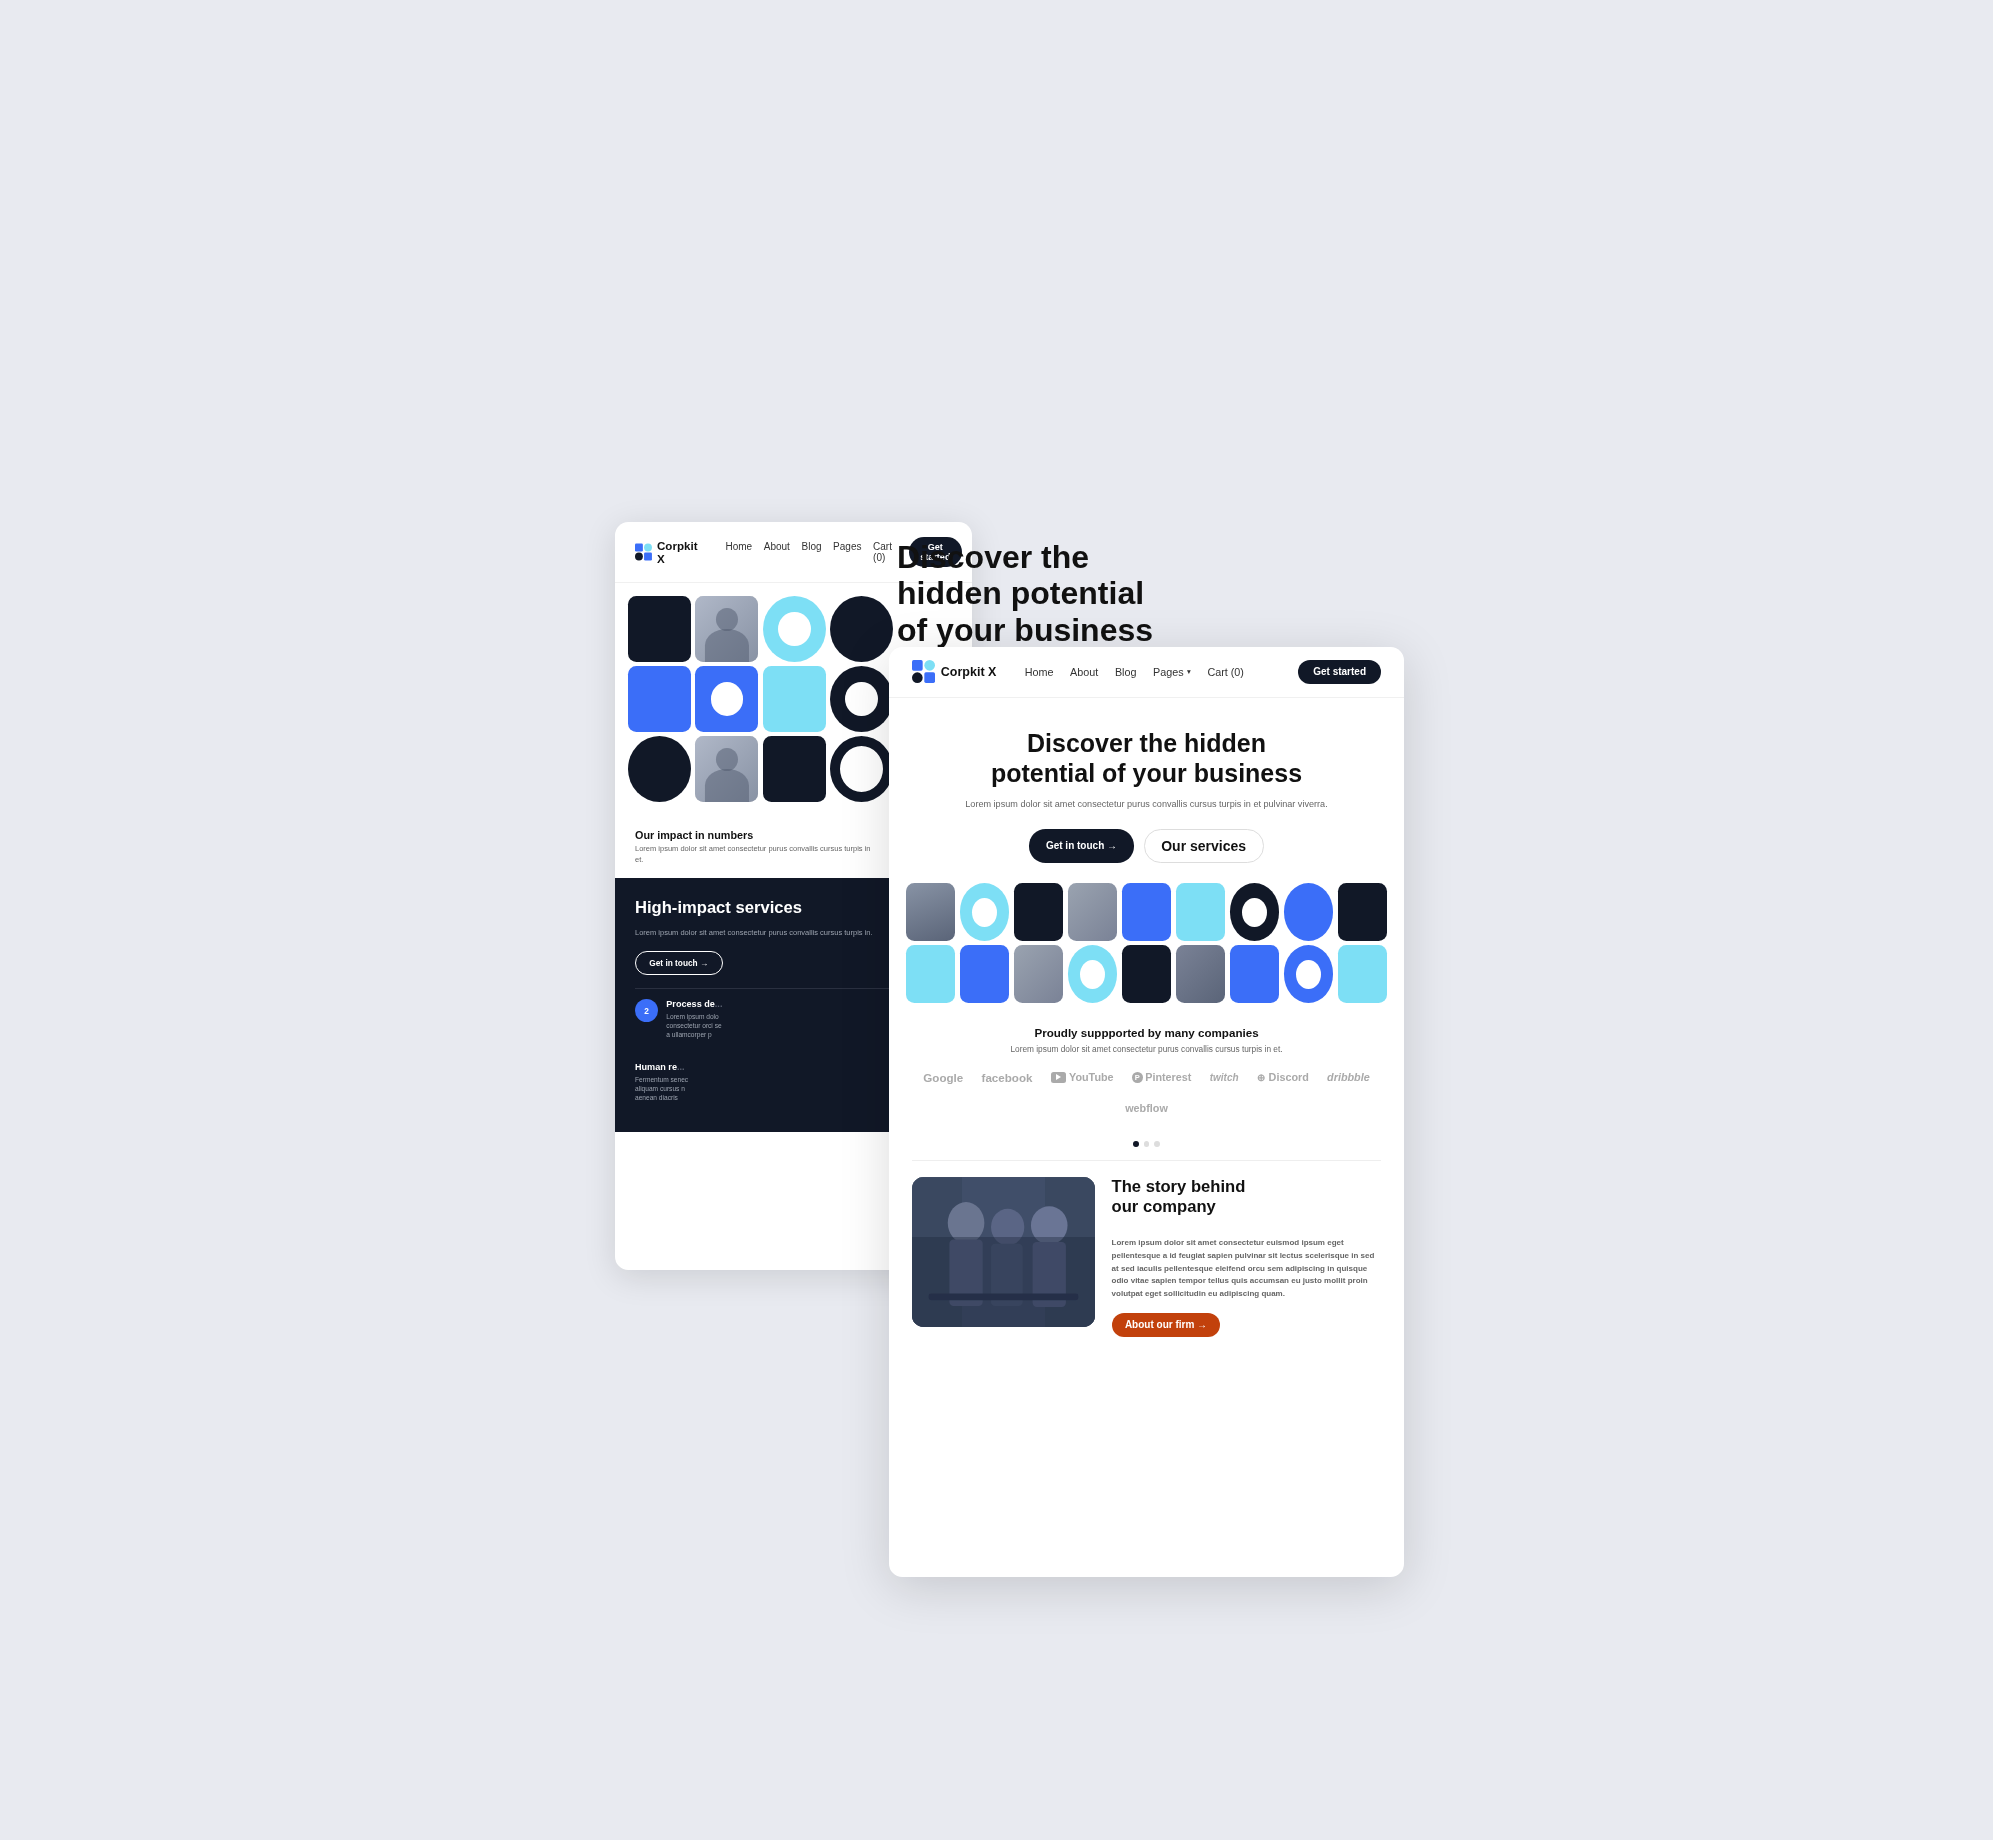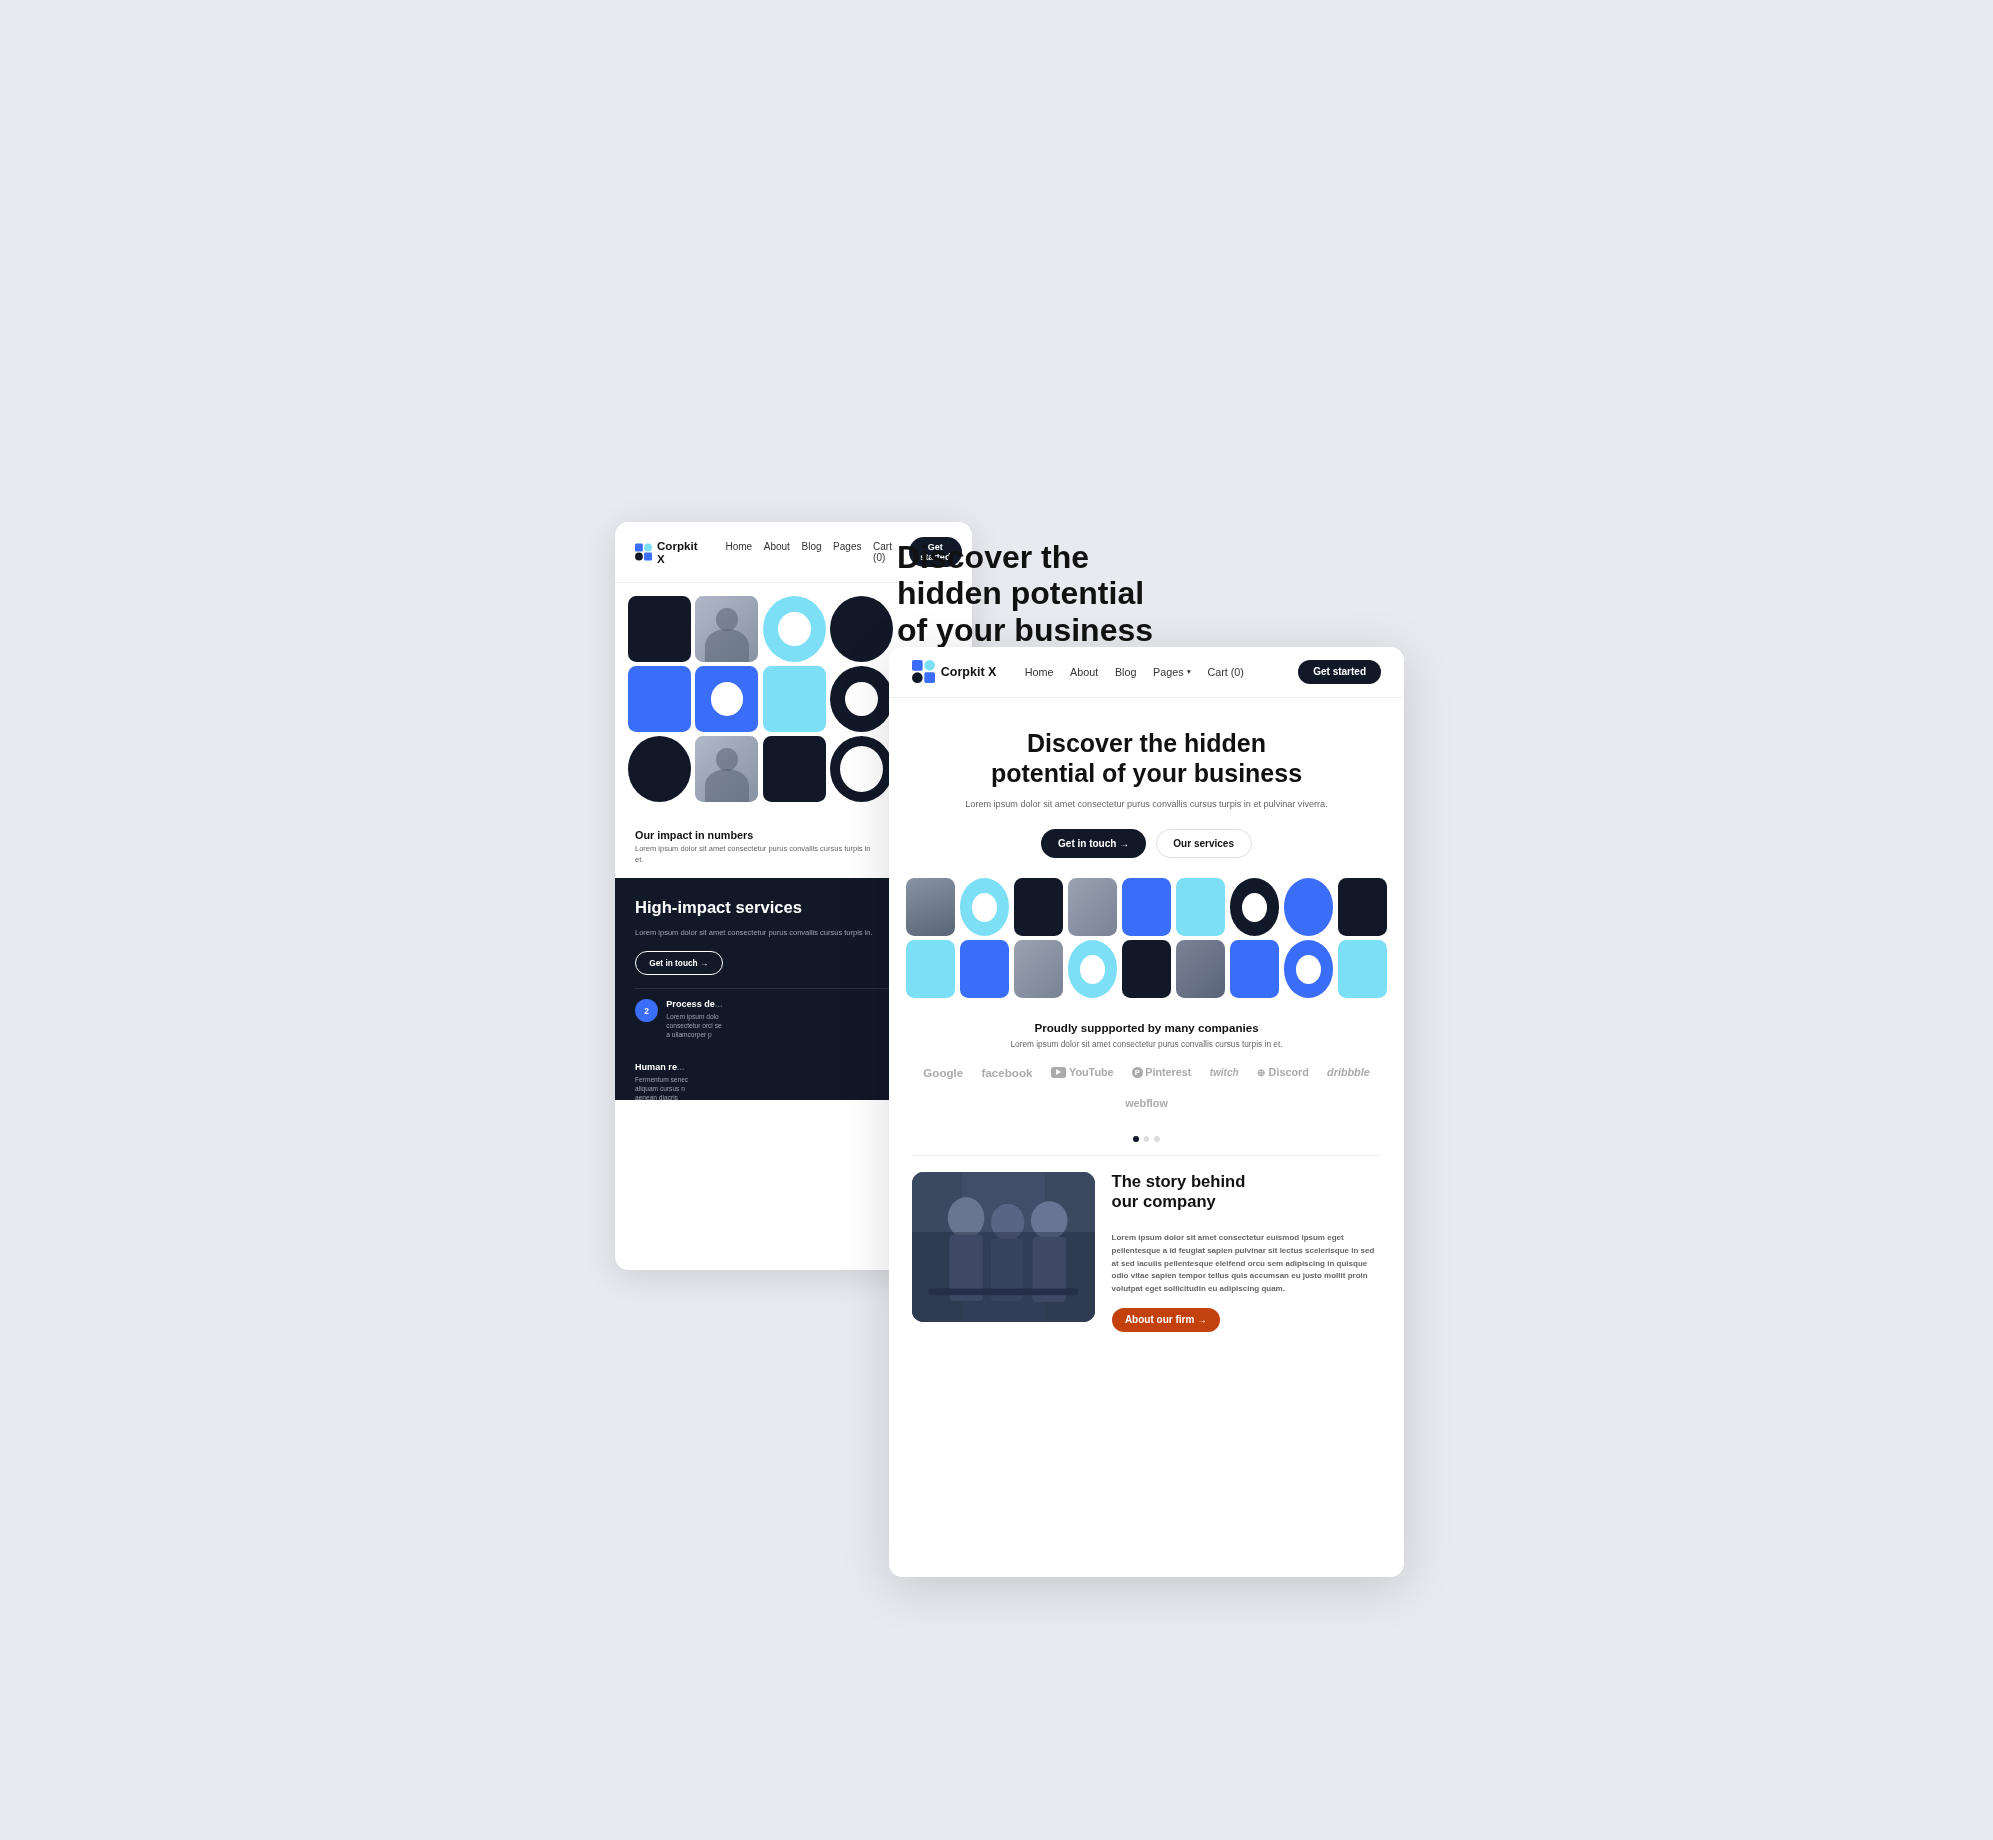--- a/index.html
+++ b/index.html
@@ -143,21 +143,21 @@
     }
     .stats-number-back .sub-label {
       font-size: 7.5px;
       color: #666;
     }
 
     
     .dark-section-back {
       background: #111827;
       padding: 20px;
-      height: 222px;
+      height: 254px;
       position: relative;
     }
     .dark-section-back h2 {
       color: #fff;
       font-size: 16.6px;
       font-weight: 800;
       margin-bottom: 8.3px;
       line-height: 1.2;
     }
     .dark-section-back p {
@@ -310,21 +310,21 @@
       display: flex;
       align-items: center;
       gap: 5px;
     }
     .btn-secondary-front {
       background: transparent;
       color: #111;
       border: 1.2px solid #ddd;
       border-radius: 16.6px;
       padding: 8.3px 16.6px;
-      font-size: 10px;
+      font-size: 14px;
       cursor: pointer;
       font-weight: 600;
     }
 
     
     .companies-section {
       padding: 23px 23px 13.3px;
       text-align: center;
     }
     .companies-section h3 {

